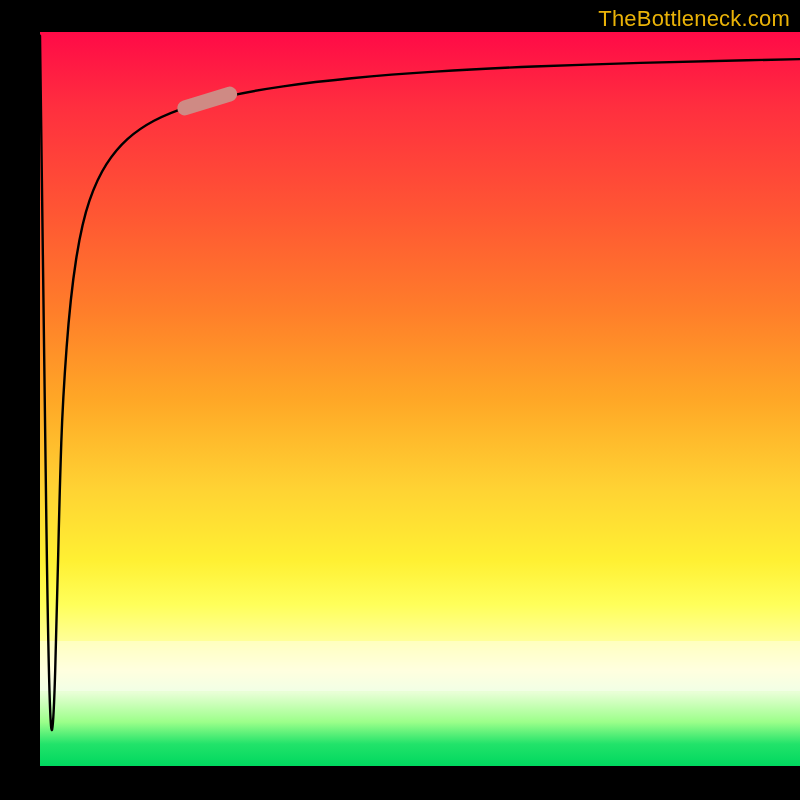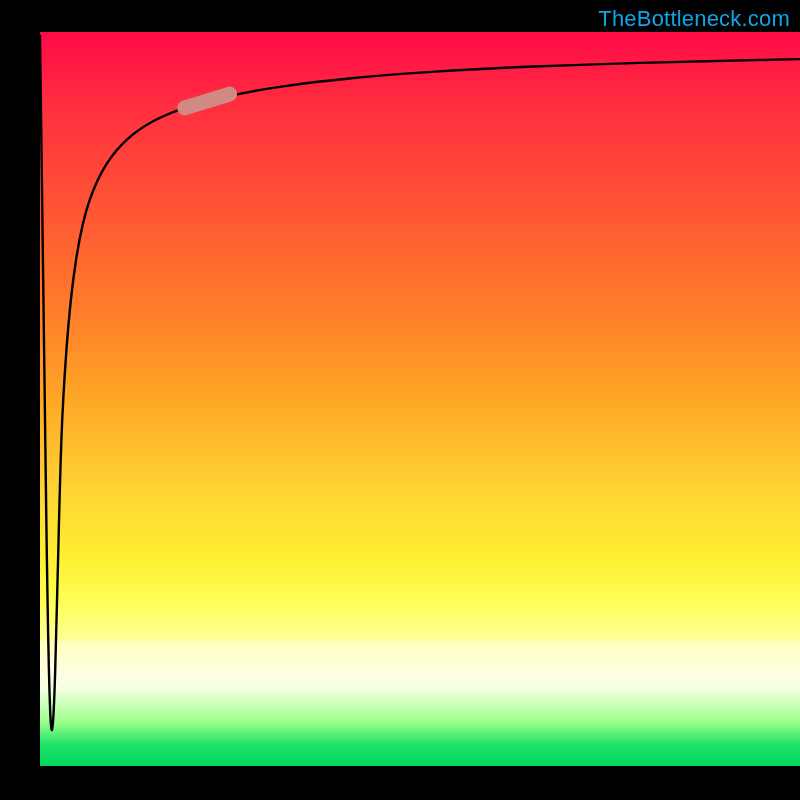--- a/index.html
+++ b/index.html
@@ -8,21 +8,21 @@
     height: 800px;
     background: #000;
     position: relative;
     font-family: Arial, Helvetica, sans-serif;
     overflow: hidden;
   }
   .watermark {
     position: absolute;
     top: 6px;
     right: 10px;
-    color: #0ea5e9;
+    color: #eab308;
     font-size: 22px;
     font-weight: 500;
     z-index: 5;
     letter-spacing: 0.2px;
   }
   .plot-area {
     position: absolute;
     left: 40px;
     top: 32px;
     width: 760px;

